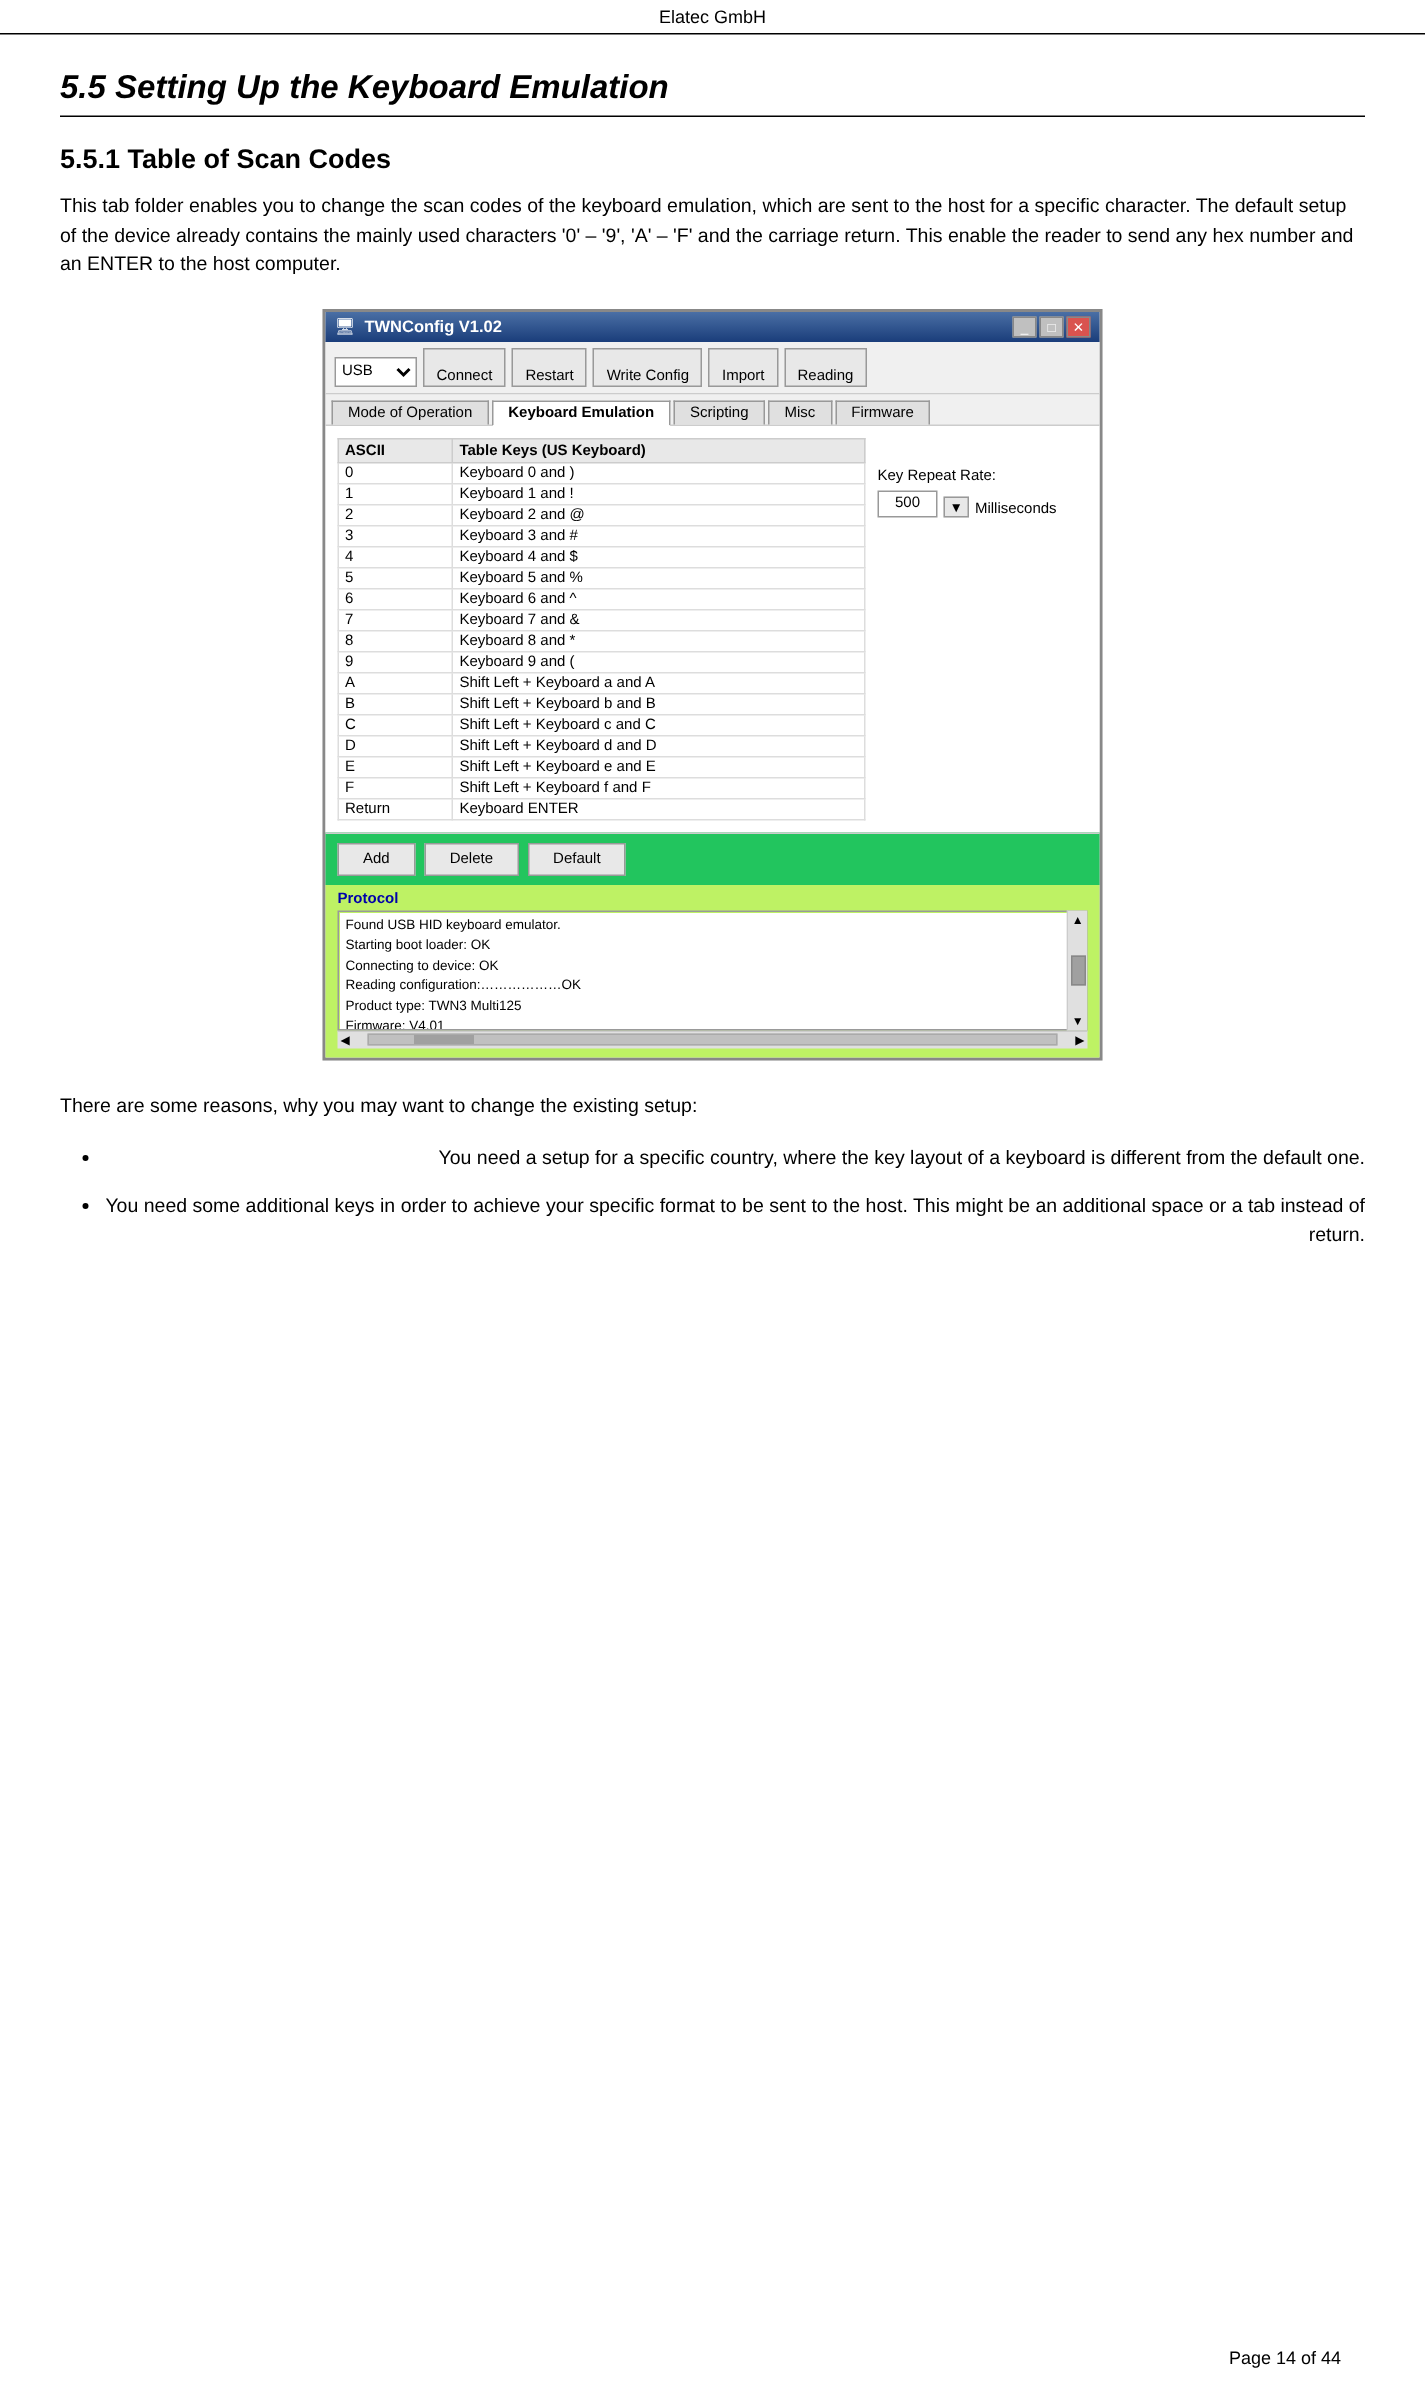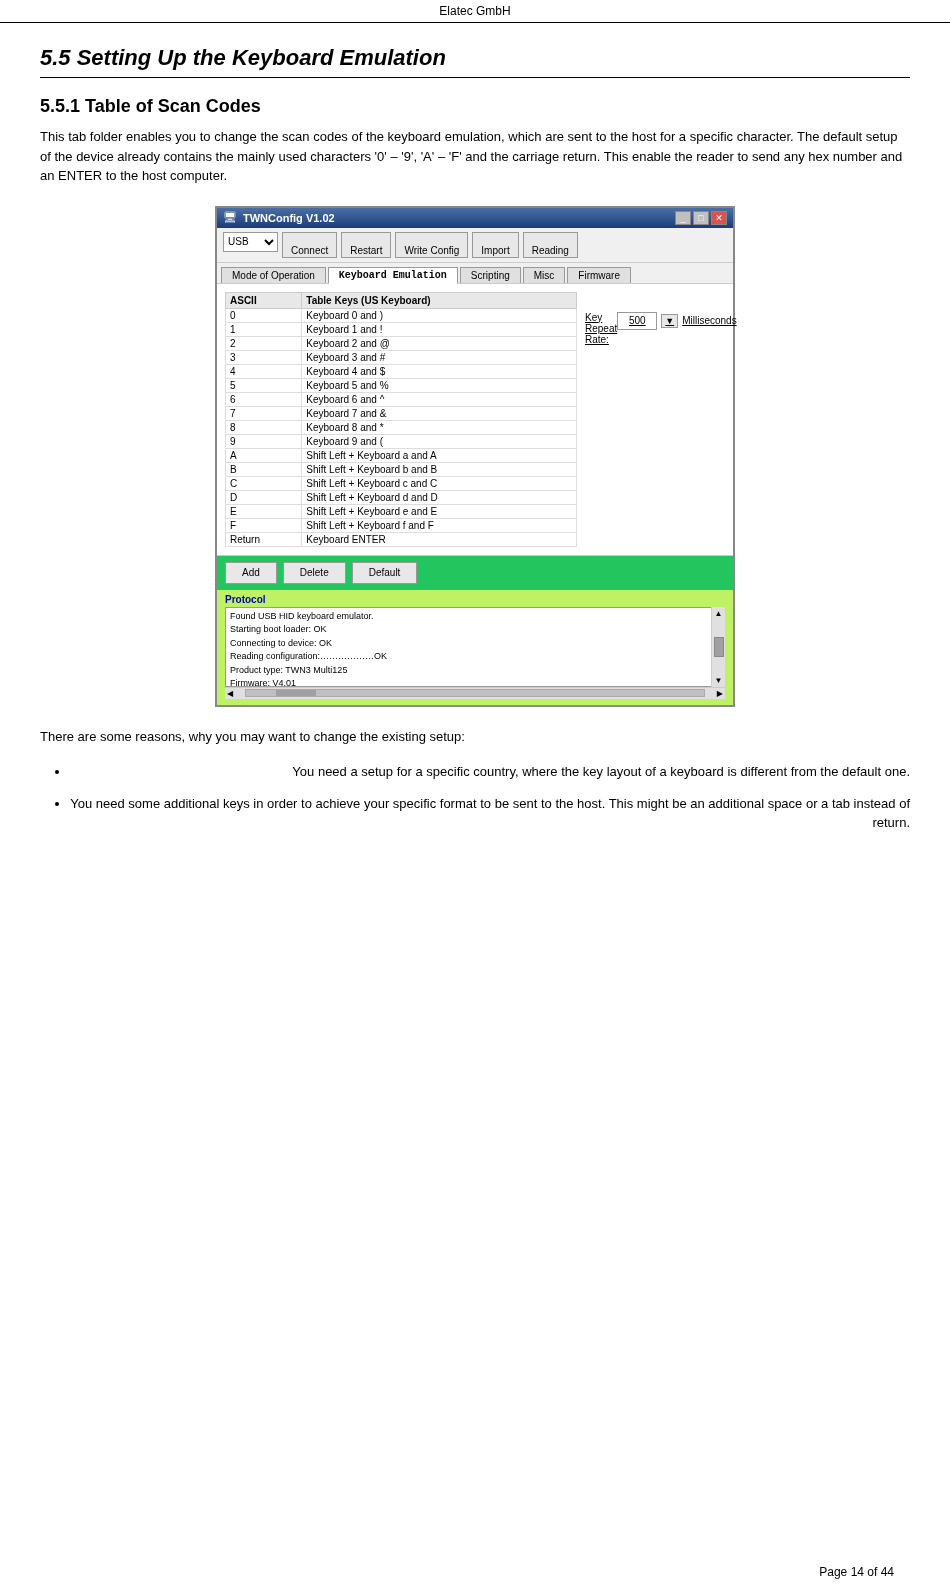--- a/index.html
+++ b/index.html
@@ -92,21 +92,21 @@
     }
 
     .tb-btn-min { background: #c0c0c0; }
     .tb-btn-max { background: #c0c0c0; }
     .tb-btn-close { background: #d9534f; color: white; }
 
     .toolbar {
       background: #f0f0f0;
       padding: 4px 6px;
       display: flex;
-      align-items: flex-start;
+      align-items: flex-end;
       gap: 4px;
       border-bottom: 1px solid #ccc;
     }
 
     .conn-select {
       width: 55px;
       height: 20px;
       font-size: 10px;
       border: 1px solid #999;
       background: white;
@@ -136,21 +136,20 @@
       border-bottom: none;
       background: #e0e0e0;
       cursor: pointer;
     }
 
     .tab.active {
       background: #fff;
       border-bottom: 1px solid #fff;
       margin-bottom: -1px;
       font-weight: bold;
-      font-family: Liberation Mono, monospace;
     }
 
     .main-content {
       background: #fff;
       padding: 8px;
       display: flex;
       gap: 8px;
     }
 
     .table-section {
@@ -174,35 +173,34 @@
 
     .scan-table td {
       padding: 1px 4px;
       border: 1px solid #ddd;
       font-size: 10px;
     }
 
     .side-panel {
       width: 140px;
       display: flex;
-      flex-direction: row;
+      flex-direction: column;
       align-items: flex-start;
       padding-top: 20px;
       font-size: 10px;
-      text-decoration: underline;
     }
 
     .key-repeat-label {
       font-size: 10px;
       margin-bottom: 4px;
     }
 
     .key-repeat-row {
       display: flex;
-      align-items: center;
+      align-items: flex-end;
       gap: 4px;
     }
 
     .key-repeat-input {
       width: 40px;
       height: 18px;
       border: 1px solid #999;
       font-size: 10px;
       text-align: center;
     }

